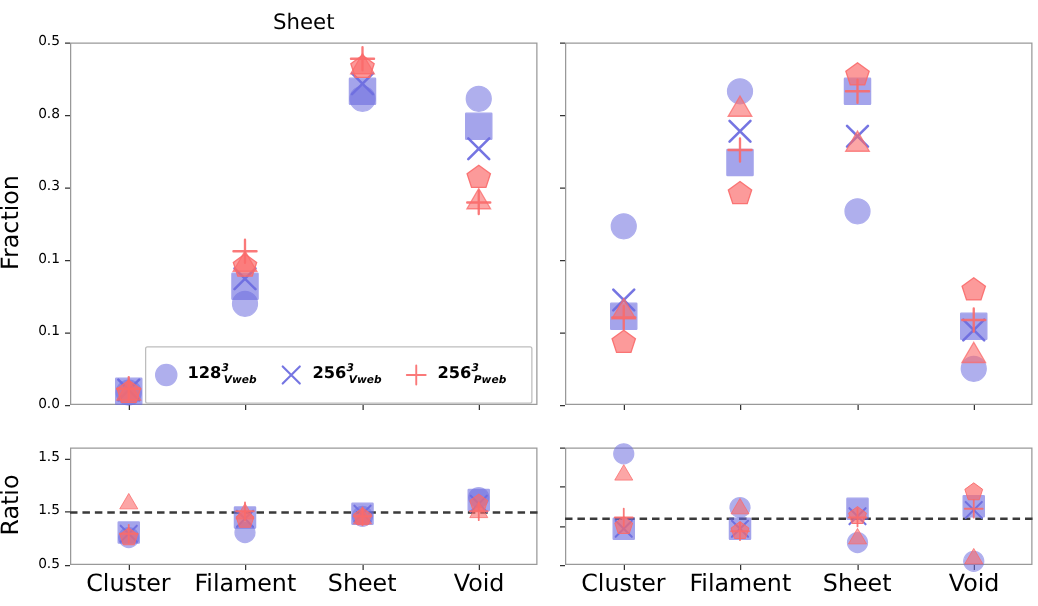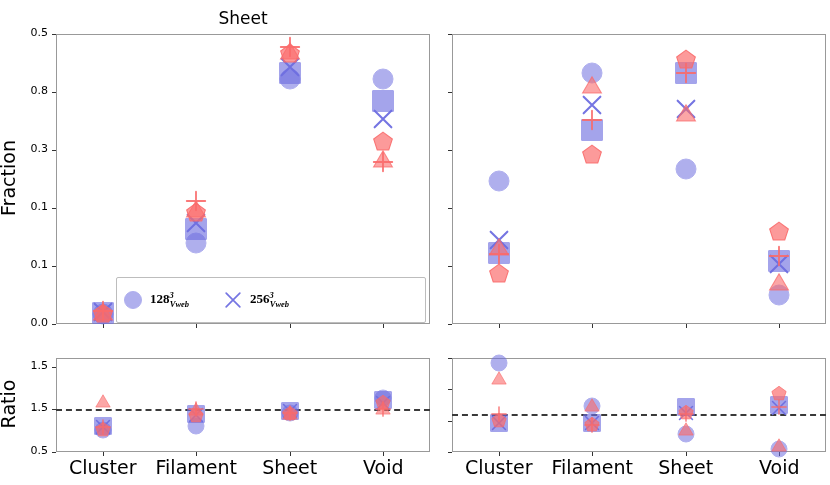--- a/index.html
+++ b/index.html
@@ -30,21 +30,21 @@
   .mk.square{border-radius:1px;}
   .mk svg{display:block;overflow:visible;}
 
   
   .legend{position:absolute;box-sizing:border-box;background:#fff;border:1px solid #bdbdbd;
           border-radius:2px;display:grid;grid-template-columns:repeat(3,1fr);
           grid-auto-rows:1fr;align-items:center;padding:3px 4px;}
   .lg-item{display:flex;align-items:center;gap:5px;height:100%;}
   .lg-mk{position:relative;width:24px;height:20px;flex:0 0 24px;}
   .lg-mk .mk{left:12px;top:10px;}
-  .lg-txt{font-size:13px;font-weight:bold;letter-spacing:0px;white-space:nowrap;line-height:1;font-family:Liberation Serif, serif;}
+  .lg-txt{font-size:13px;font-weight:bold;letter-spacing:0px;white-space:nowrap;line-height:1;}
   .lg-txt sup{font-size:8.5px;font-style:italic;vertical-align:super;}
   .lg-txt sub{font-size:8.5px;font-style:italic;vertical-align:sub;margin-left:-4px;}
 </style>
 </head>
 <body>
 
 <div id="fig">
     <div class="panel spine-strong" style="left: 56px; top: 34px; width: 374px; height: 290px;"></div>
     <div class="tickmark y" style="left: 52px; top: 324px;"></div>
     <div class="tick-lbl" style="left: 14px; top: 316px; width: 34px;">0.0</div>
@@ -468,14 +468,24 @@
       <div class="lg-item">
         <div class="lg-mk">
           <span class="mk x">
             <svg width="18" height="18" viewBox="0 0 20 20">
               <path d="M2.4 2.4 L17.6 17.6 M17.6 2.4 L2.4 17.6" stroke="#6e6ee0" stroke-opacity="0.95" stroke-width="1.9" stroke-linecap="round"></path>
             </svg>
           </span>
         </div>
         <span class="lg-txt"><b>256</b><sup>3</sup><sub>Vweb</sub></span>
       </div>
+      <div class="lg-item">
+        <div class="lg-mk">
+          <span class="mk plus">
+            <svg width="18" height="18" viewBox="0 0 20 20">
+              <path d="M10 1.6 L10 18.4 M1.6 10 L18.4 10" stroke="#fa6a6a" stroke-opacity="0.9" stroke-width="1.7" stroke-linecap="round"></path>
+            </svg>
+          </span>
+        </div>
+        <span class="lg-txt"><b>256</b><sup>3</sup><sub>Pweb</sub></span>
+      </div>
     </div>
   </div>
 
 </body></html>

